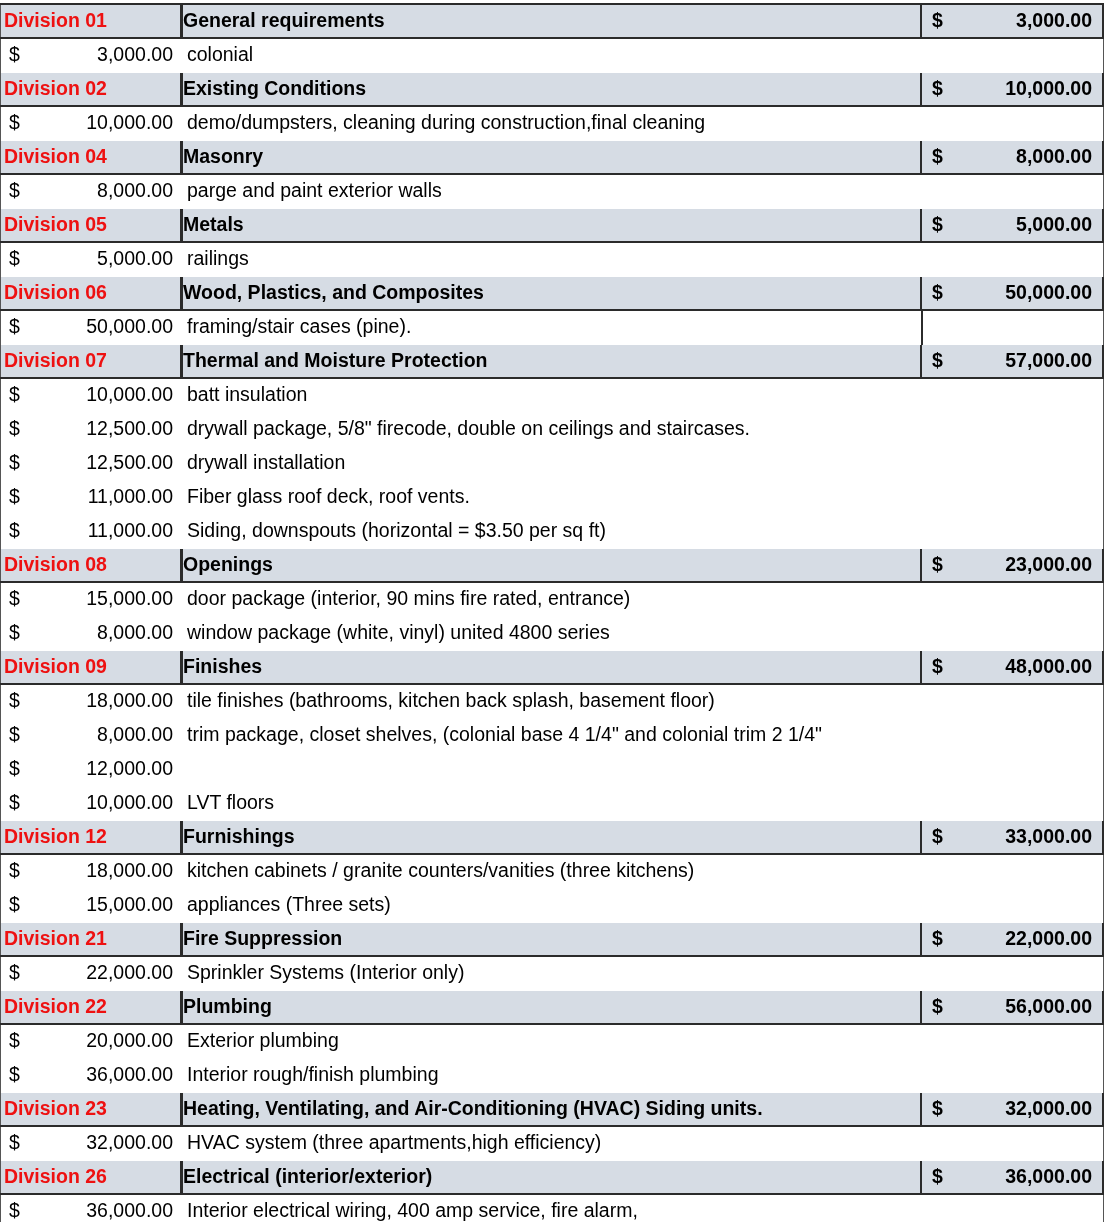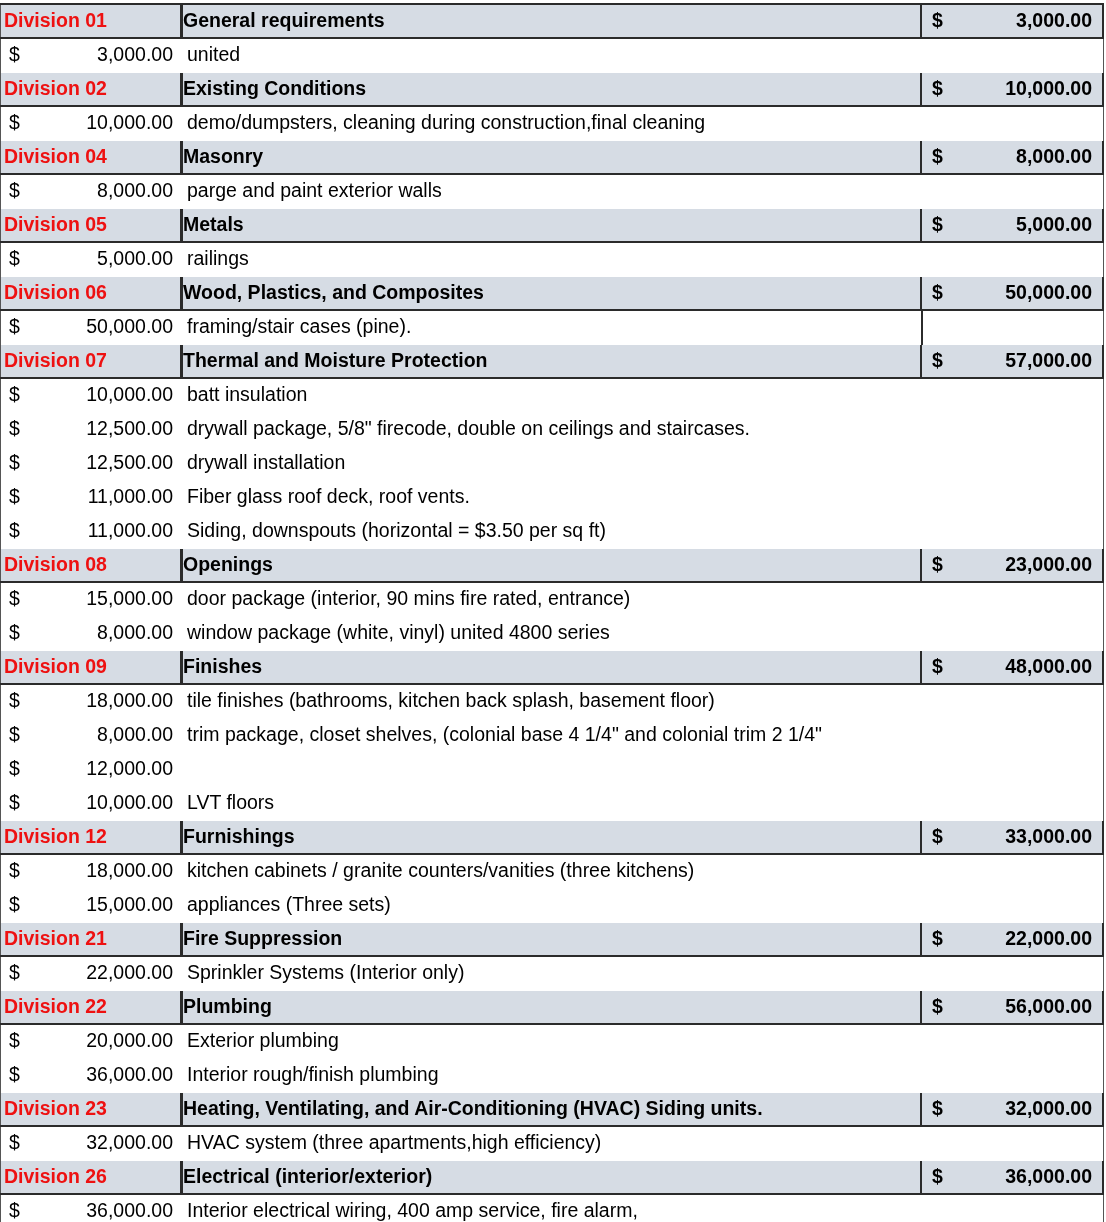--- a/index.html
+++ b/index.html
@@ -36,21 +36,21 @@
     <div class="c3">
         <span>$</span>
         <span>3,000.00</span>
       </div>
   </div>
   <div class="row item">
     <div class="c1">
         <span>$</span>
         <span>3,000.00</span>
       </div>
-    <div class="c2">united</div>
+    <div class="c2">colonial</div>
     <div class="c3"></div>
   </div>
 
   <div class="row hdr">
     <div class="c1">Division 02</div>
     <div class="c2">Existing Conditions</div>
     <div class="c3">
         <span>$</span>
         <span>10,000.00</span>
       </div>

